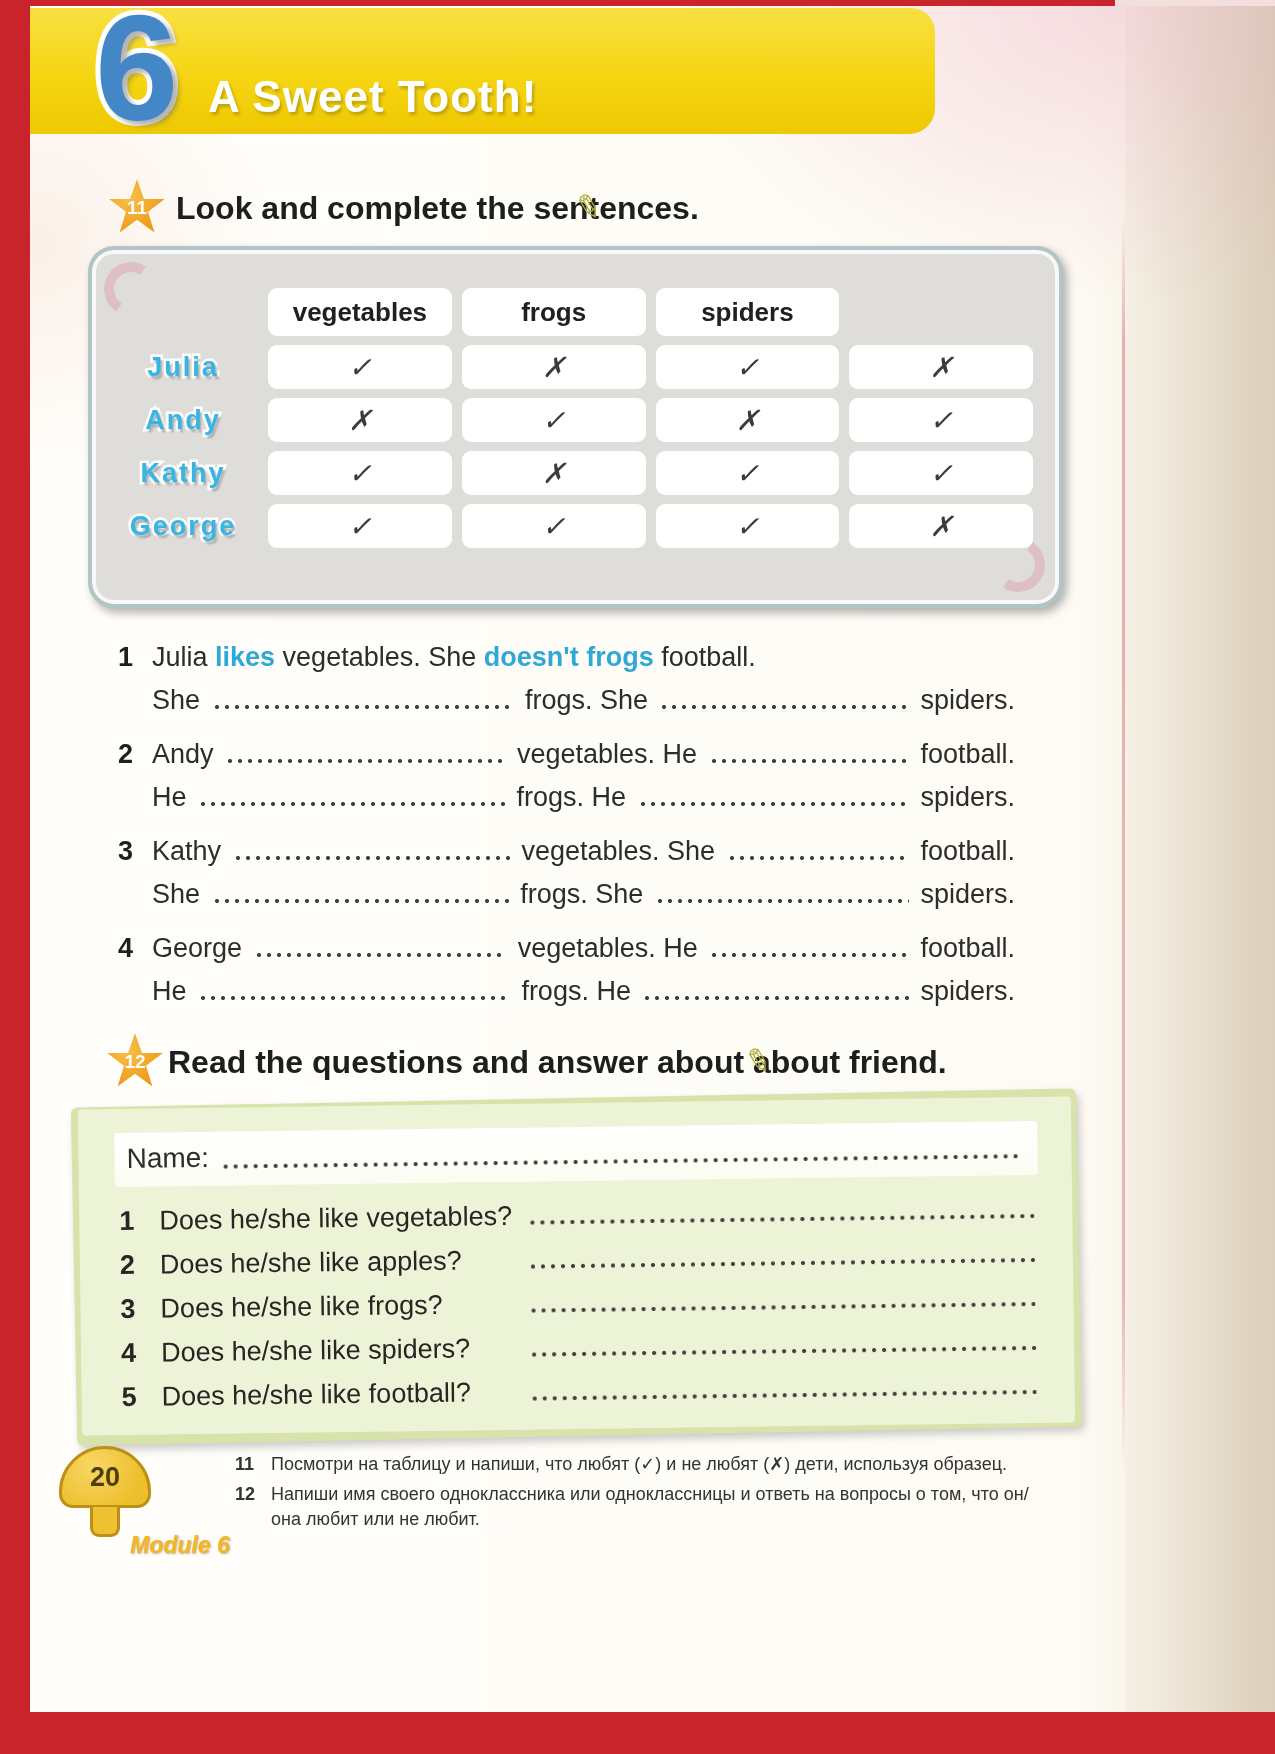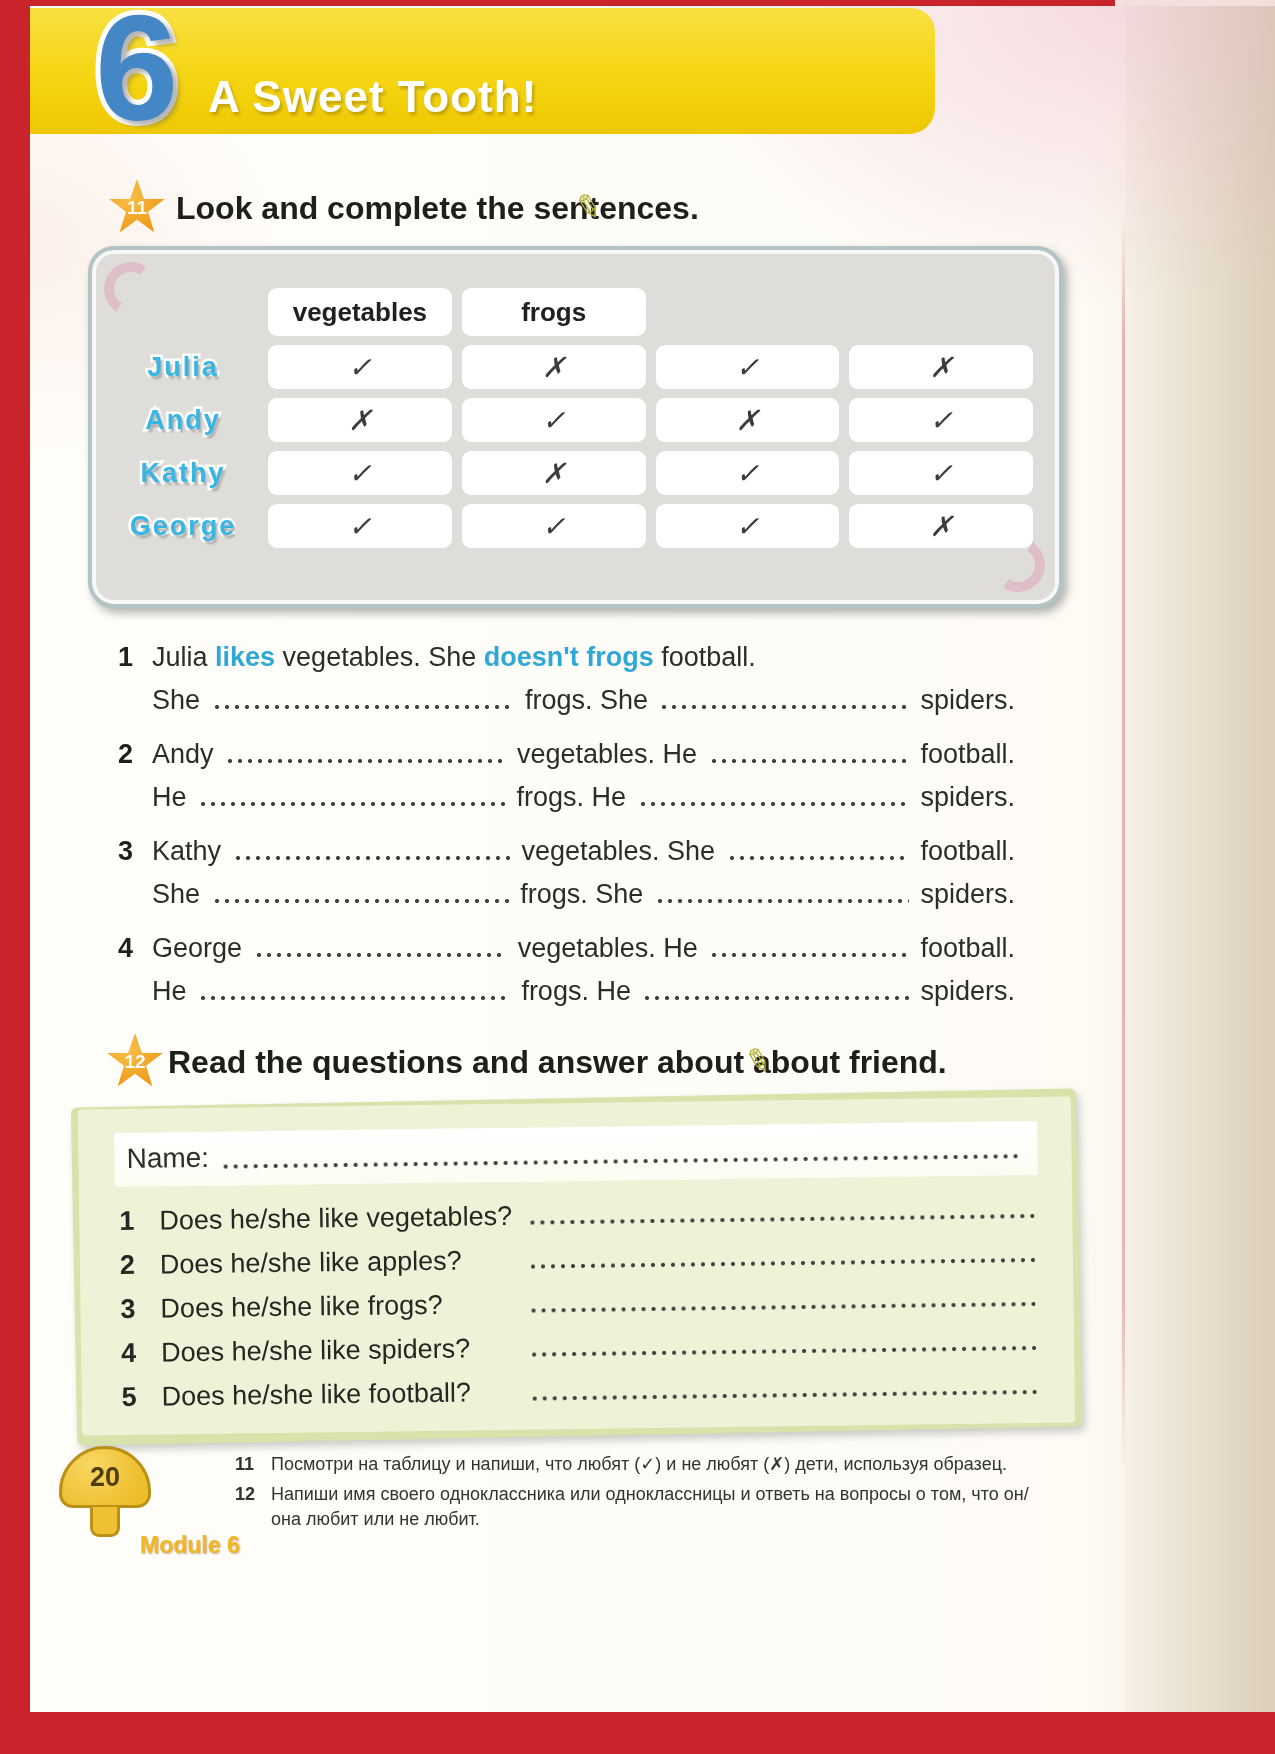--- a/index.html
+++ b/index.html
@@ -168,24 +168,23 @@
     display:flex; align-items:center; justify-content:center;
   }
   .badge-dome span { font-size:27px; font-weight:bold; color:#4f3e0a; }
   .badge-stem {
     position:absolute; left:31px; top:61px; width:30px; height:30px;
     background:#eec032; border:3px solid #bb9014; border-top:none;
     border-radius:0 0 9px 9px;
   }
   .module-label {
     position:absolute; left:100px; top:1526px;
-    font-size:23px; font-weight:bold; 
+    font-size:23px; font-weight:bold; font-style:italic;
     color:#f2b81e;
     text-shadow:1px 1px 2px rgba(130,60,10,0.45);
-    margin-left:10px;
   }
   .top-right-patch { position:absolute; right:0; top:-6px; width:160px; height:6px; background:#f3e0dc; }
 </style>
 </head>
 <body style="--banner_yellow: #f5d512; --number_blue: #4387c6; --star_orange: #ee9a18; --name_blue: #38b6e3; --highlight_blue: #2fa8d5; --panel_green: #edf3d6; --band_red: #c9242b; --badge_yellow: #eebf2d;">
 
 <div class="page">
   <div class="page-right-shade"></div>
   <div class="page-edge-line"></div>
   <div class="top-right-patch"></div>
@@ -201,20 +200,21 @@
   <div class="ex-title t11">Look and complete the sentences.</div>
   <span class="pencil p11">✎</span>
 
   <div class="likes-table">
     <div class="curl curl-tl"></div>
     <div class="curl curl-br"></div>
     <div class="t-head">
         <div class="t-cell t-corner"></div>
         <div class="t-cell t-colhead">vegetables</div>
         <div class="t-cell t-colhead">frogs</div>
+        <div class="t-cell t-colhead">spiders</div>
       </div>
     <div>
         <div class="t-row">
           <div class="t-name">Julia</div>
           <div class="t-cell t-mark">✓</div>
           <div class="t-cell t-mark">✗</div>
           <div class="t-cell t-mark">✓</div>
           <div class="t-cell t-mark">✗</div>
         </div>
         <div class="t-row">

